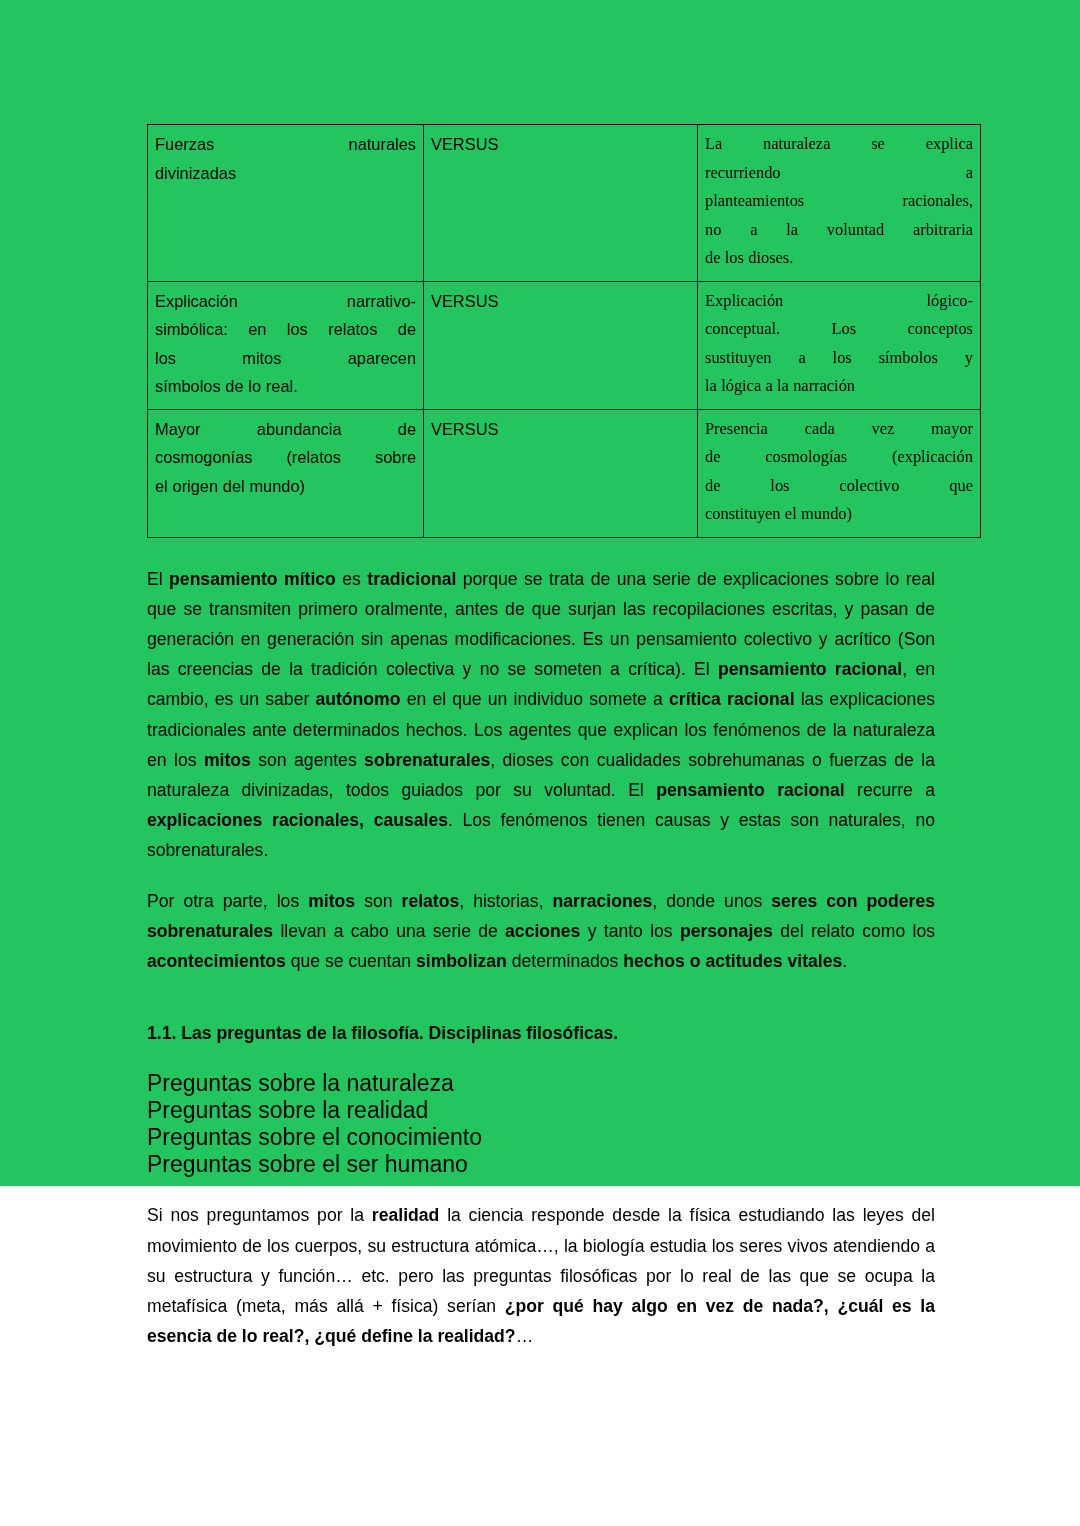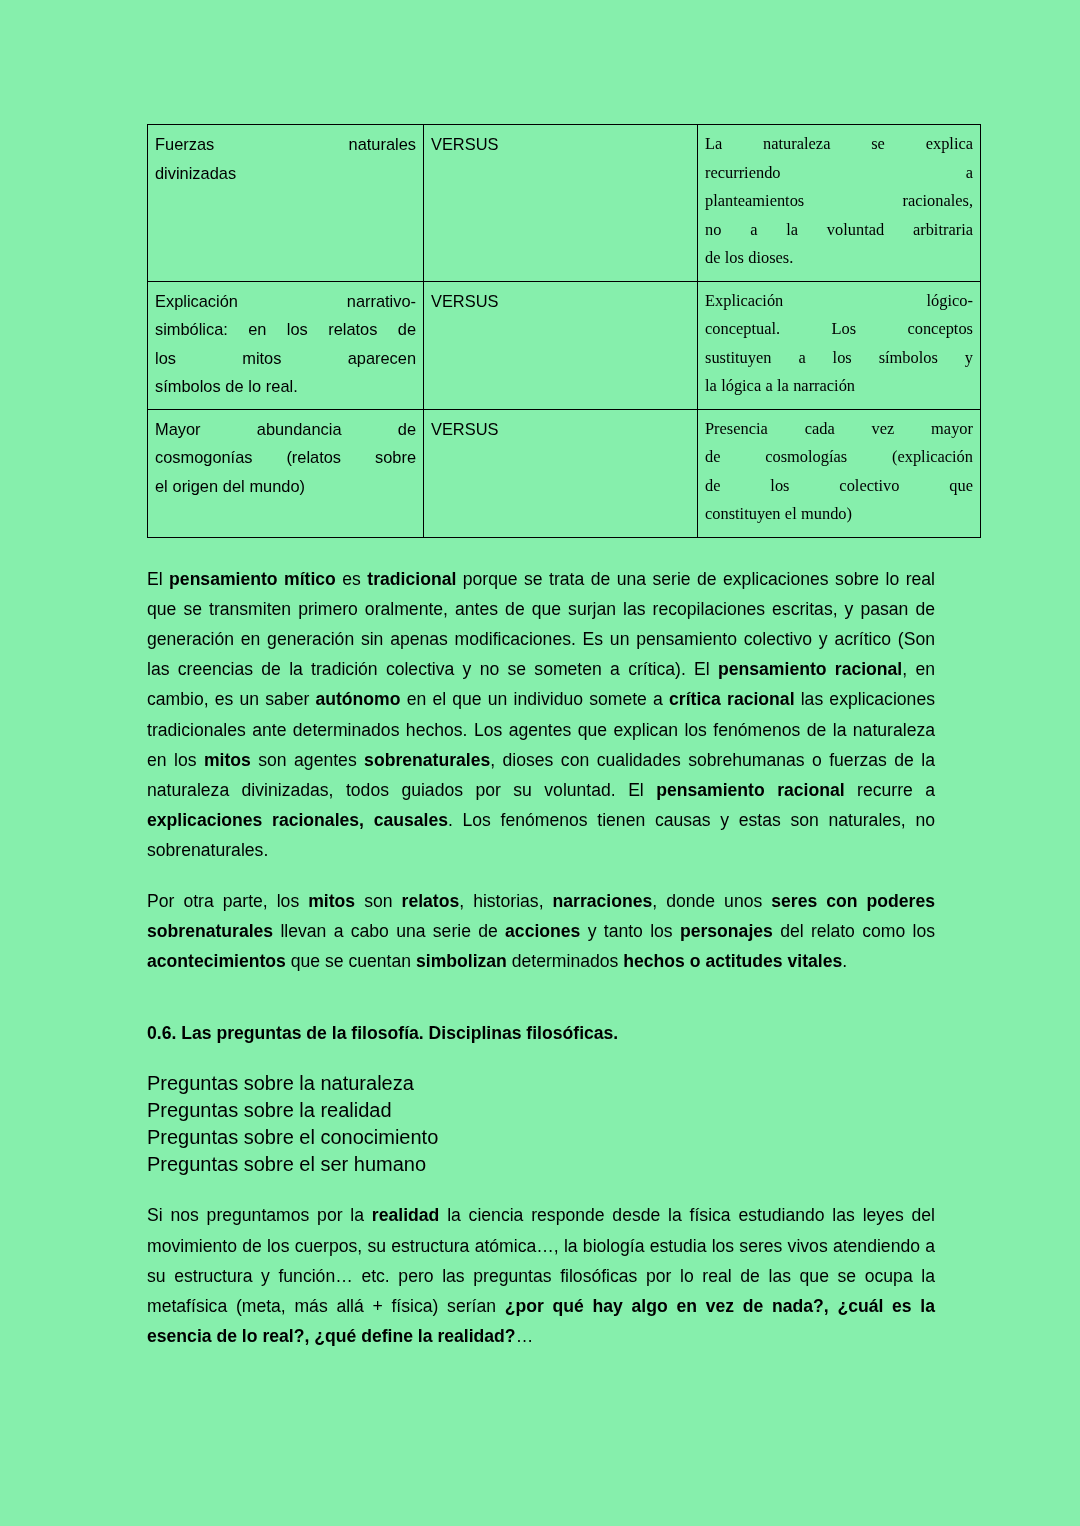--- a/index.html
+++ b/index.html
@@ -13,22 +13,22 @@
     font-family: "Liberation Sans", sans-serif;
     color: #000000;
     position: relative;
     overflow: hidden;
   }
   .page {
     position: absolute;
     left: 0;
     top: 0;
     width: 1080px;
-    height: 1526px;
-    background: #86efac;
+    height: 1186px;
+    background: #22c55e;
   }
   .content {
     position: absolute;
     left: 147px;
     top: 124px;
     width: 788px;
   }
 
   
   table.compare {
@@ -81,21 +81,21 @@
   .gap-list { height: 22px; }
 
   h3.heading {
     font-size: 17.6px;
     line-height: 30.2px;
     font-weight: bold;
     margin: 0;
     text-align: left;
   }
   .list-block {
-    font-size: 20px;
+    font-size: 23px;
     line-height: 27px;
   }
   .list-block div {
     text-align: left;
     white-space: nowrap;
   }
   b { font-weight: bold; }
 </style>
 </head>
 <body>
@@ -160,21 +160,21 @@
     <div class="gap-after-table"></div>
 
     <p class="body"><span>El </span><b>pensamiento mítico</b><span> es </span><b>tradicional</b><span> porque se trata de una serie de explicaciones sobre lo real que se transmiten primero oralmente, antes de que surjan las recopilaciones escritas, y pasan de generación en generación sin apenas modificaciones. Es un pensamiento colectivo y acrítico (Son las creencias de la tradición colectiva y no se someten a crítica). El </span><b>pensamiento racional</b><span>, en cambio, es un saber </span><b>autónomo</b><span> en el que un individuo somete a </span><b>crítica racional</b><span> las explicaciones tradicionales ante determinados hechos. Los agentes que explican los fenómenos de la naturaleza en los </span><b>mitos</b><span> son agentes </span><b>sobrenaturales</b><span>, dioses con cualidades sobrehumanas o fuerzas de la naturaleza divinizadas, todos guiados por su voluntad. El </span><b>pensamiento racional</b><span> recurre a </span><b>explicaciones racionales, causales</b><span>. Los fenómenos tienen causas y estas son naturales, no sobrenaturales.</span></p>
 
     <div class="gap-para"></div>
 
     <p class="body"><span>Por otra parte, los </span><b>mitos</b><span> son </span><b>relatos</b><span>, historias, </span><b>narraciones</b><span>, donde unos </span><b>seres con poderes sobrenaturales</b><span> llevan a cabo una serie de </span><b>acciones</b><span> y tanto los </span><b>personajes</b><span> del relato como los </span><b>acontecimientos</b><span> que se cuentan </span><b>simbolizan</b><span> determinados </span><b>hechos o actitudes vitales</b><span>.</span></p>
 
     <div class="gap-big"></div>
 
-    <h3 class="heading">0.6. Las preguntas de la filosofía. Disciplinas filosóficas.</h3>
+    <h3 class="heading">1.1. Las preguntas de la filosofía. Disciplinas filosóficas.</h3>
 
     <div class="gap-heading"></div>
 
     <div class="list-block">
       <div>Preguntas sobre la naturaleza</div>
       <div>Preguntas sobre la realidad</div>
       <div>Preguntas sobre el conocimiento</div>
       <div>Preguntas sobre el ser humano</div>
     </div>
 

